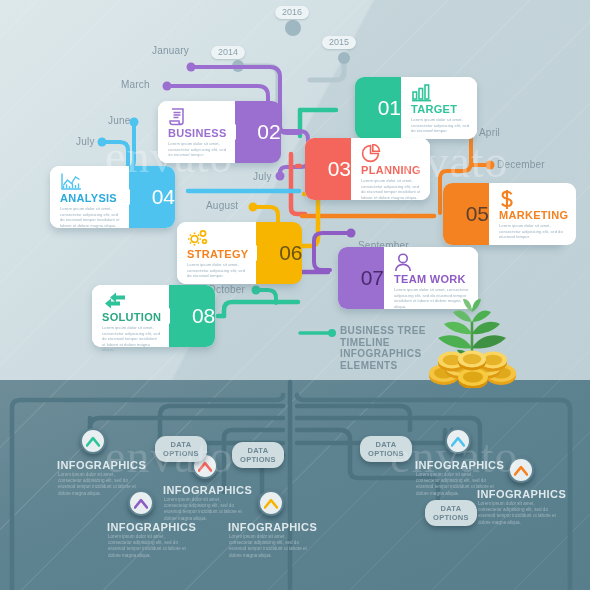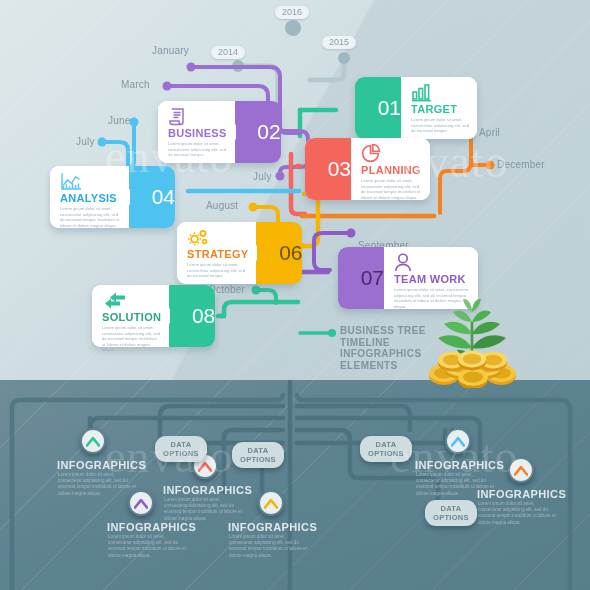--- a/index.html
+++ b/index.html
@@ -324,20 +324,37 @@
           </svg>
       </span>
       <div class="ttl" style="color:#29aade">ANALYSIS</div>
       <div class="desc">Lorem ipsum dolor sit amet, consectetur adipisicing elit, sed do eiusmod tempor incididunt ut labore et dolore magna aliqua.</div>
     </div>
     <div class="numblock" style="background:#4ec3ef">
       <span>04</span>
     </div>
   </div>
 
+  <div class="card num-left" style="left:443px;top:183px;width:122px;color:#f58220">
+    <div class="numblock" style="background:#f58220;color:#f58220">
+      <span style="color:#5b4030">05</span>
+    </div>
+    <div class="body">
+      <span class="ico">
+        <svg width="16" height="21" viewBox="0 0 16 21">
+            <g fill="none" stroke="#f58220" stroke-width="2.1">
+          <path d="M8 1v19"></path>
+              <path d="M12.5 5.2C11.6 3.6 10 2.9 8 2.9c-2.6 0-4.4 1.3-4.4 3.3 0 4.6 9 2.4 9 7.2 0 2.2-2 3.6-4.6 3.6-2.3 0-4.1-.9-5-2.6"></path>
+            </g>
+          </svg>
+      </span>
+      <div class="ttl" style="color:#f58220">MARKETING</div>
+      <div class="desc">Lorem ipsum dolor sit amet, consectetur adipisicing elit, sed do eiusmod tempor</div>
+    </div>
+  </div>
 
   <div class="card num-right" style="left:177px;top:222px;width:122px">
     <div class="body">
       <span class="ico">
         <svg width="24" height="19" viewBox="0 0 24 19">
             <g fill="none" stroke="#f7b500" stroke-width="1.7">
           <circle cx="7.5" cy="11" r="3.4"></circle>
               <circle cx="16" cy="5.5" r="2.6"></circle>
               <circle cx="17.5" cy="13.5" r="1.9"></circle>
           <path d="M7.5 4.5v1.6M7.5 16v1.6M1 11h1.6M12.4 11H14"></path>

